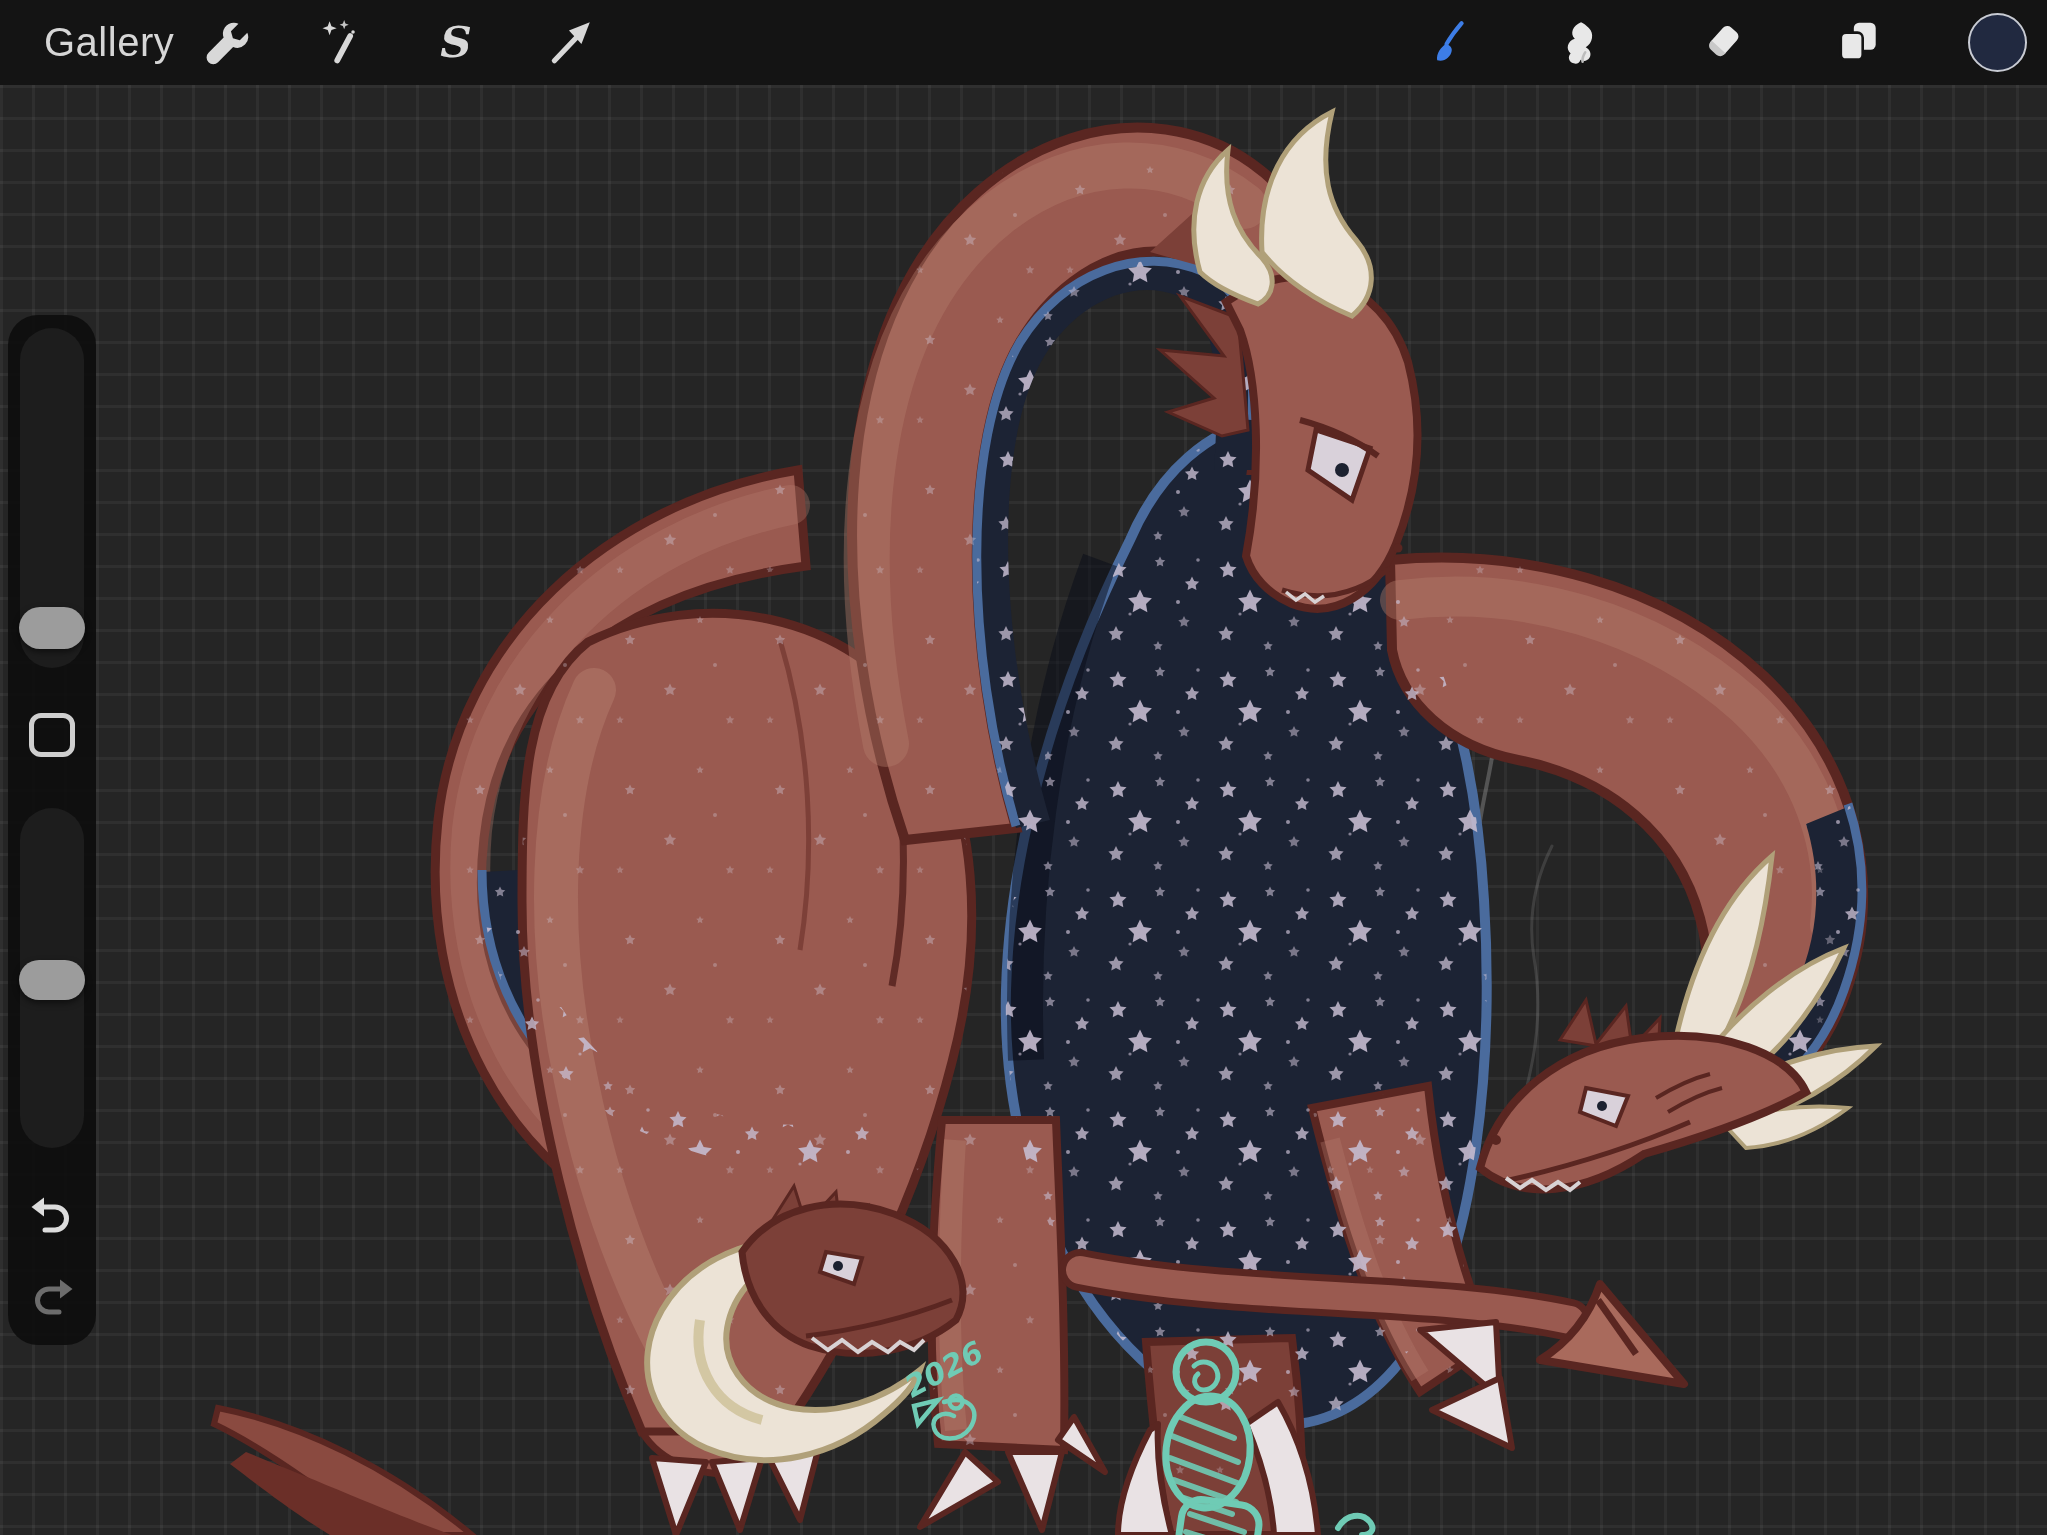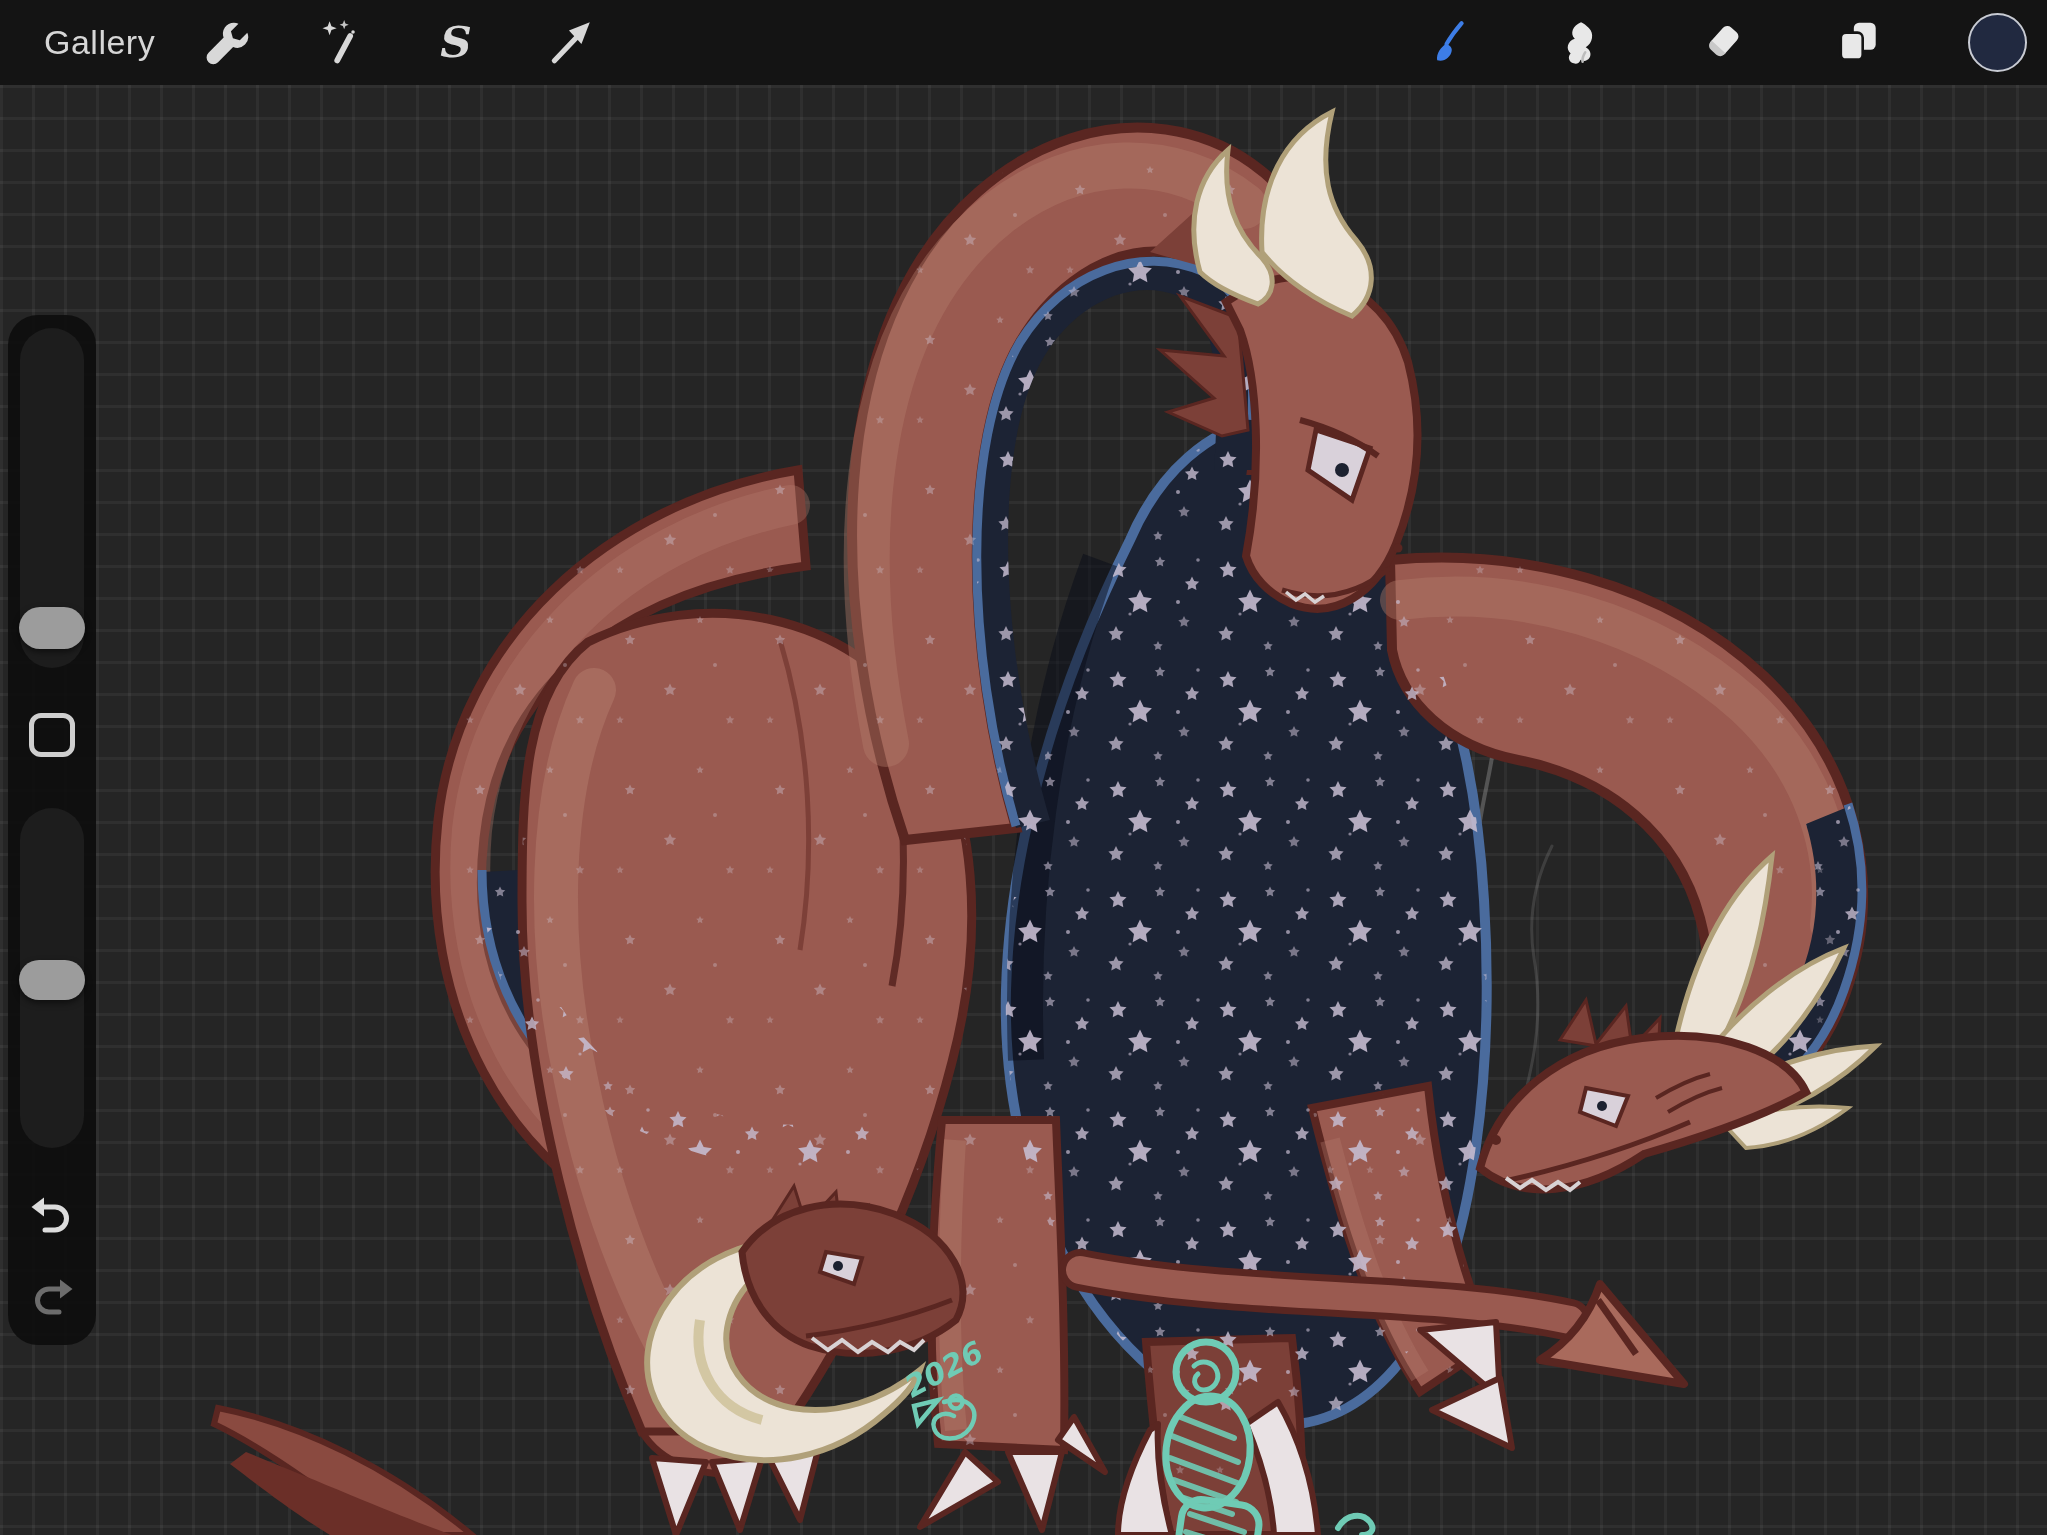--- a/index.html
+++ b/index.html
@@ -10,21 +10,21 @@
   .canvas{position:absolute;left:0;top:85px;width:2047px;height:1450px;
     background:
       linear-gradient(rgba(255,255,255,.047) 3px, transparent 3px) 0 0/32px 32px,
       linear-gradient(90deg, rgba(255,255,255,.047) 3px, transparent 3px) 0 0/32px 32px,
       #252525;}
   .artwork{position:absolute;left:0;top:-85px;width:2047px;height:1535px;pointer-events:none;}
 
   
   .toolbar{position:absolute;left:0;top:0;width:2047px;height:85px;background:#141414;z-index:30;}
   .gallery-btn{position:absolute;left:44px;top:0;height:85px;display:flex;align-items:center;
-    color:#d6d6d6;font-size:34px;letter-spacing:.5px;cursor:pointer;}
+    color:#d6d6d6;font-size:40px;letter-spacing:.5px;cursor:pointer;}
   .tool-btn{position:absolute;top:0;height:85px;width:74px;display:flex;align-items:center;justify-content:center;cursor:pointer;}
   .tool-btn svg{width:50px;height:50px;}
   .swatch{position:absolute;top:13px;width:59px;height:59px;border-radius:50%;
     background:#212940;border:2px solid #c8cbd3;box-sizing:border-box;cursor:pointer;}
 
   
   .sidebar{position:absolute;left:8px;top:315px;width:88px;height:1030px;border-radius:30px;
     background:rgba(14,14,14,.93);z-index:20;}
   .slider-track{position:absolute;left:12px;width:64px;height:340px;border-radius:32px;background:#1d1d1d;}
   .track-size{top:13px;}

